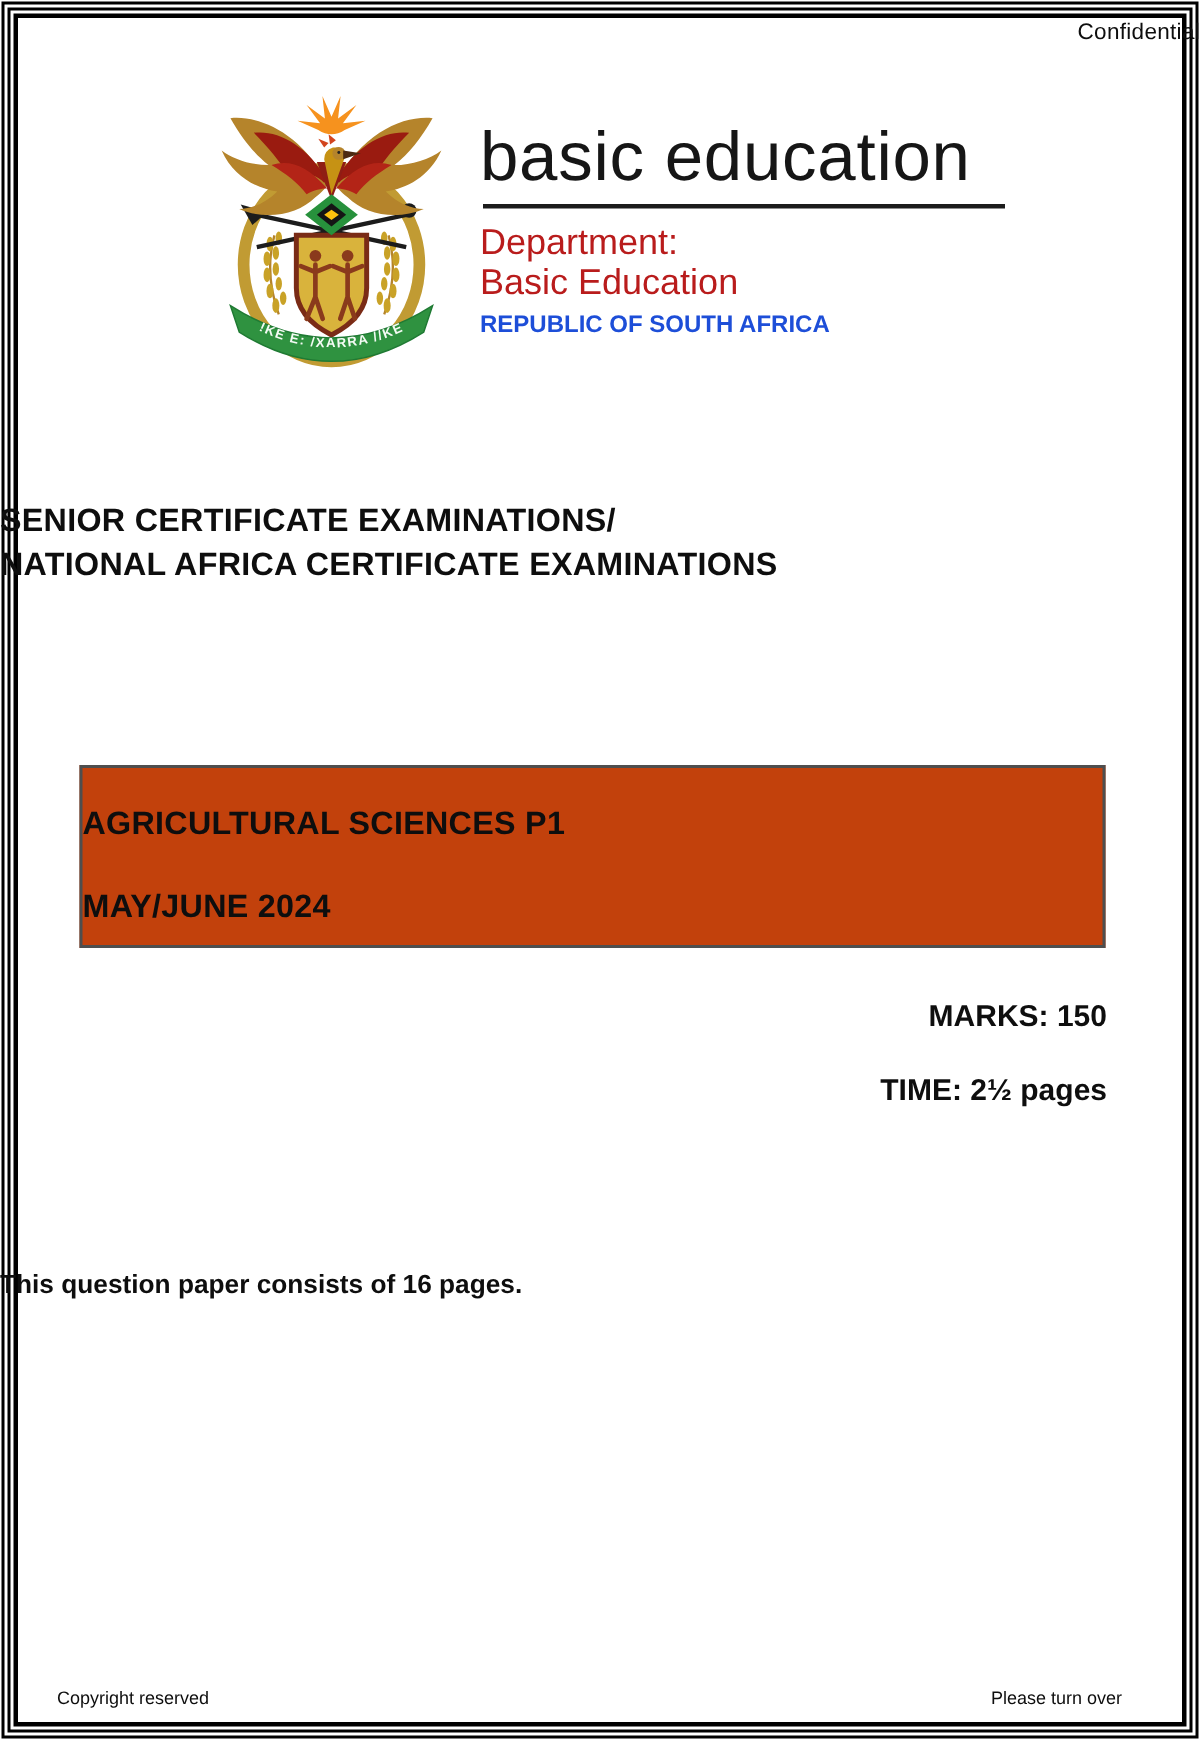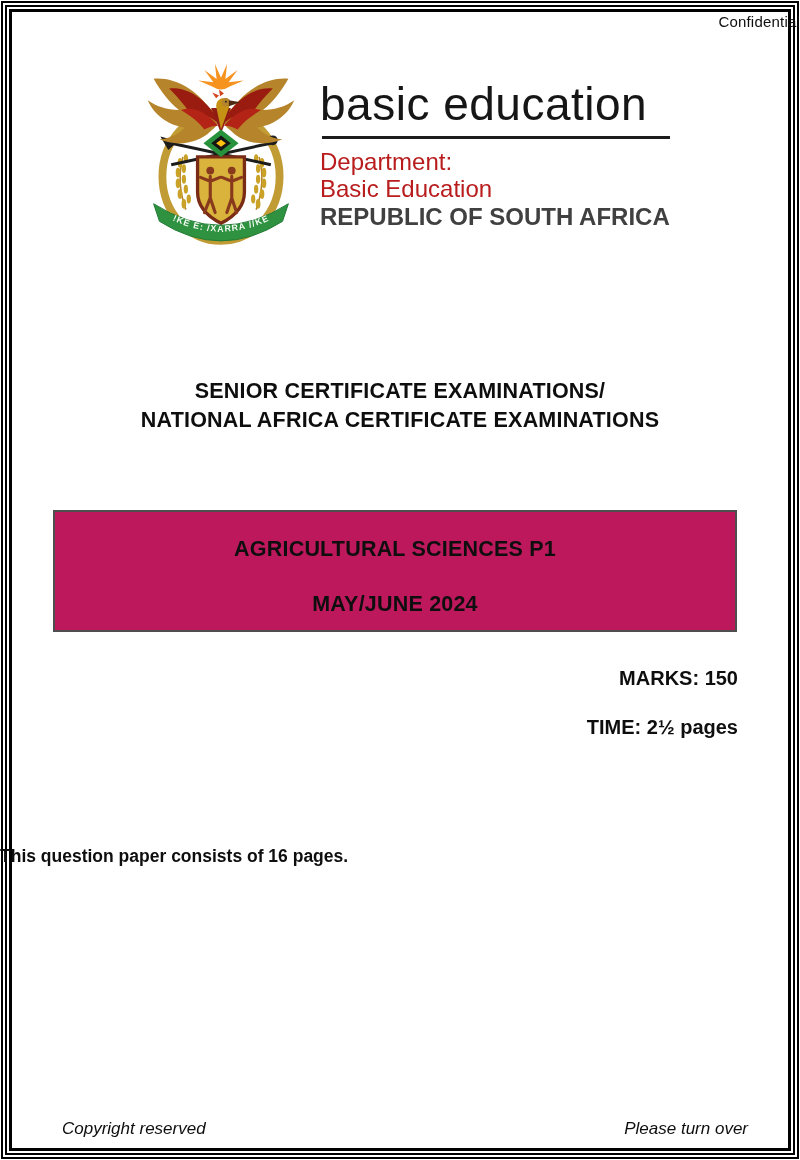--- a/index.html
+++ b/index.html
@@ -16,48 +16,47 @@
     position:absolute;top:13px;left:0;right:0;text-align:right;
     font-size:15px;letter-spacing:0.2px;
   }
 
   .header{position:absolute;top:55px;left:138px;}
   .coat{position:absolute;left:0;top:0;width:166px;height:196px;}
   .brandblock{position:absolute;left:170px;top:24px;width:380px;margin-left:12px;}
   .brand{font-size:46px;font-weight:400;letter-spacing:0.5px;color:#161616;line-height:50px;}
   .brand-rule{width:348px;border-top:3px solid #1c1c1c;margin:7px 0 9px 2px;}
   .dept{font-size:24px;line-height:27px;color:#b91c1c;}
-  .country{font-size:24px;line-height:27px;font-weight:bold;color:#404040;margin-top:1px;}
+  .country{font-size:16px;line-height:27px;font-weight:bold;color:#1d4ed8;margin-top:1px;}
 
   .examtitle{
-    position:absolute;top:333px;left:0;right:0;text-align:center;
-    font-size:21.5px;font-weight:bold;line-height:29px;letter-spacing:0.2px;margin-top:44px;
+    position:absolute;top:333px;left:0;right:0;text-align:left;
+    font-size:21.5px;font-weight:bold;line-height:29px;letter-spacing:0.2px;
   }
 
   .subjectbox{
     position:absolute;left:53px;top:510px;width:684px;height:122px;
-    box-sizing:border-box;border:2px solid #4e4e4e;background:#be185d;
-    text-align:center;
+    box-sizing:border-box;border:2px solid #4e4e4e;background:#c2410c;
   }
   .subject{margin-top:25px;font-size:21.5px;font-weight:bold;letter-spacing:0.2px;}
   .session{margin-top:30px;font-size:21.5px;font-weight:bold;letter-spacing:0.2px;}
 
   .marksblock{position:absolute;right:62px;top:667px;text-align:right;}
   .marks,.time{font-size:20px;font-weight:bold;}
   .time{margin-top:26px;}
 
   .pagesnote{
     position:absolute;top:846px;left:0;right:0;text-align:left;
     font-size:17.5px;font-weight:bold;
   }
 
   .footer{
-    position:absolute;left:62px;right:52px;bottom:21px;
+    position:absolute;left:38px;right:52px;bottom:21px;
     display:flex;justify-content:space-between;
-    font-size:17px;font-style:italic;
+    font-size:12px;
   }
 </style>
 </head>
 <body>
 
 <div class="page">
 
   <div class="frame frame-outer"></div>
   <div class="frame frame-mid"></div>
   <div class="frame frame-inner"></div>

